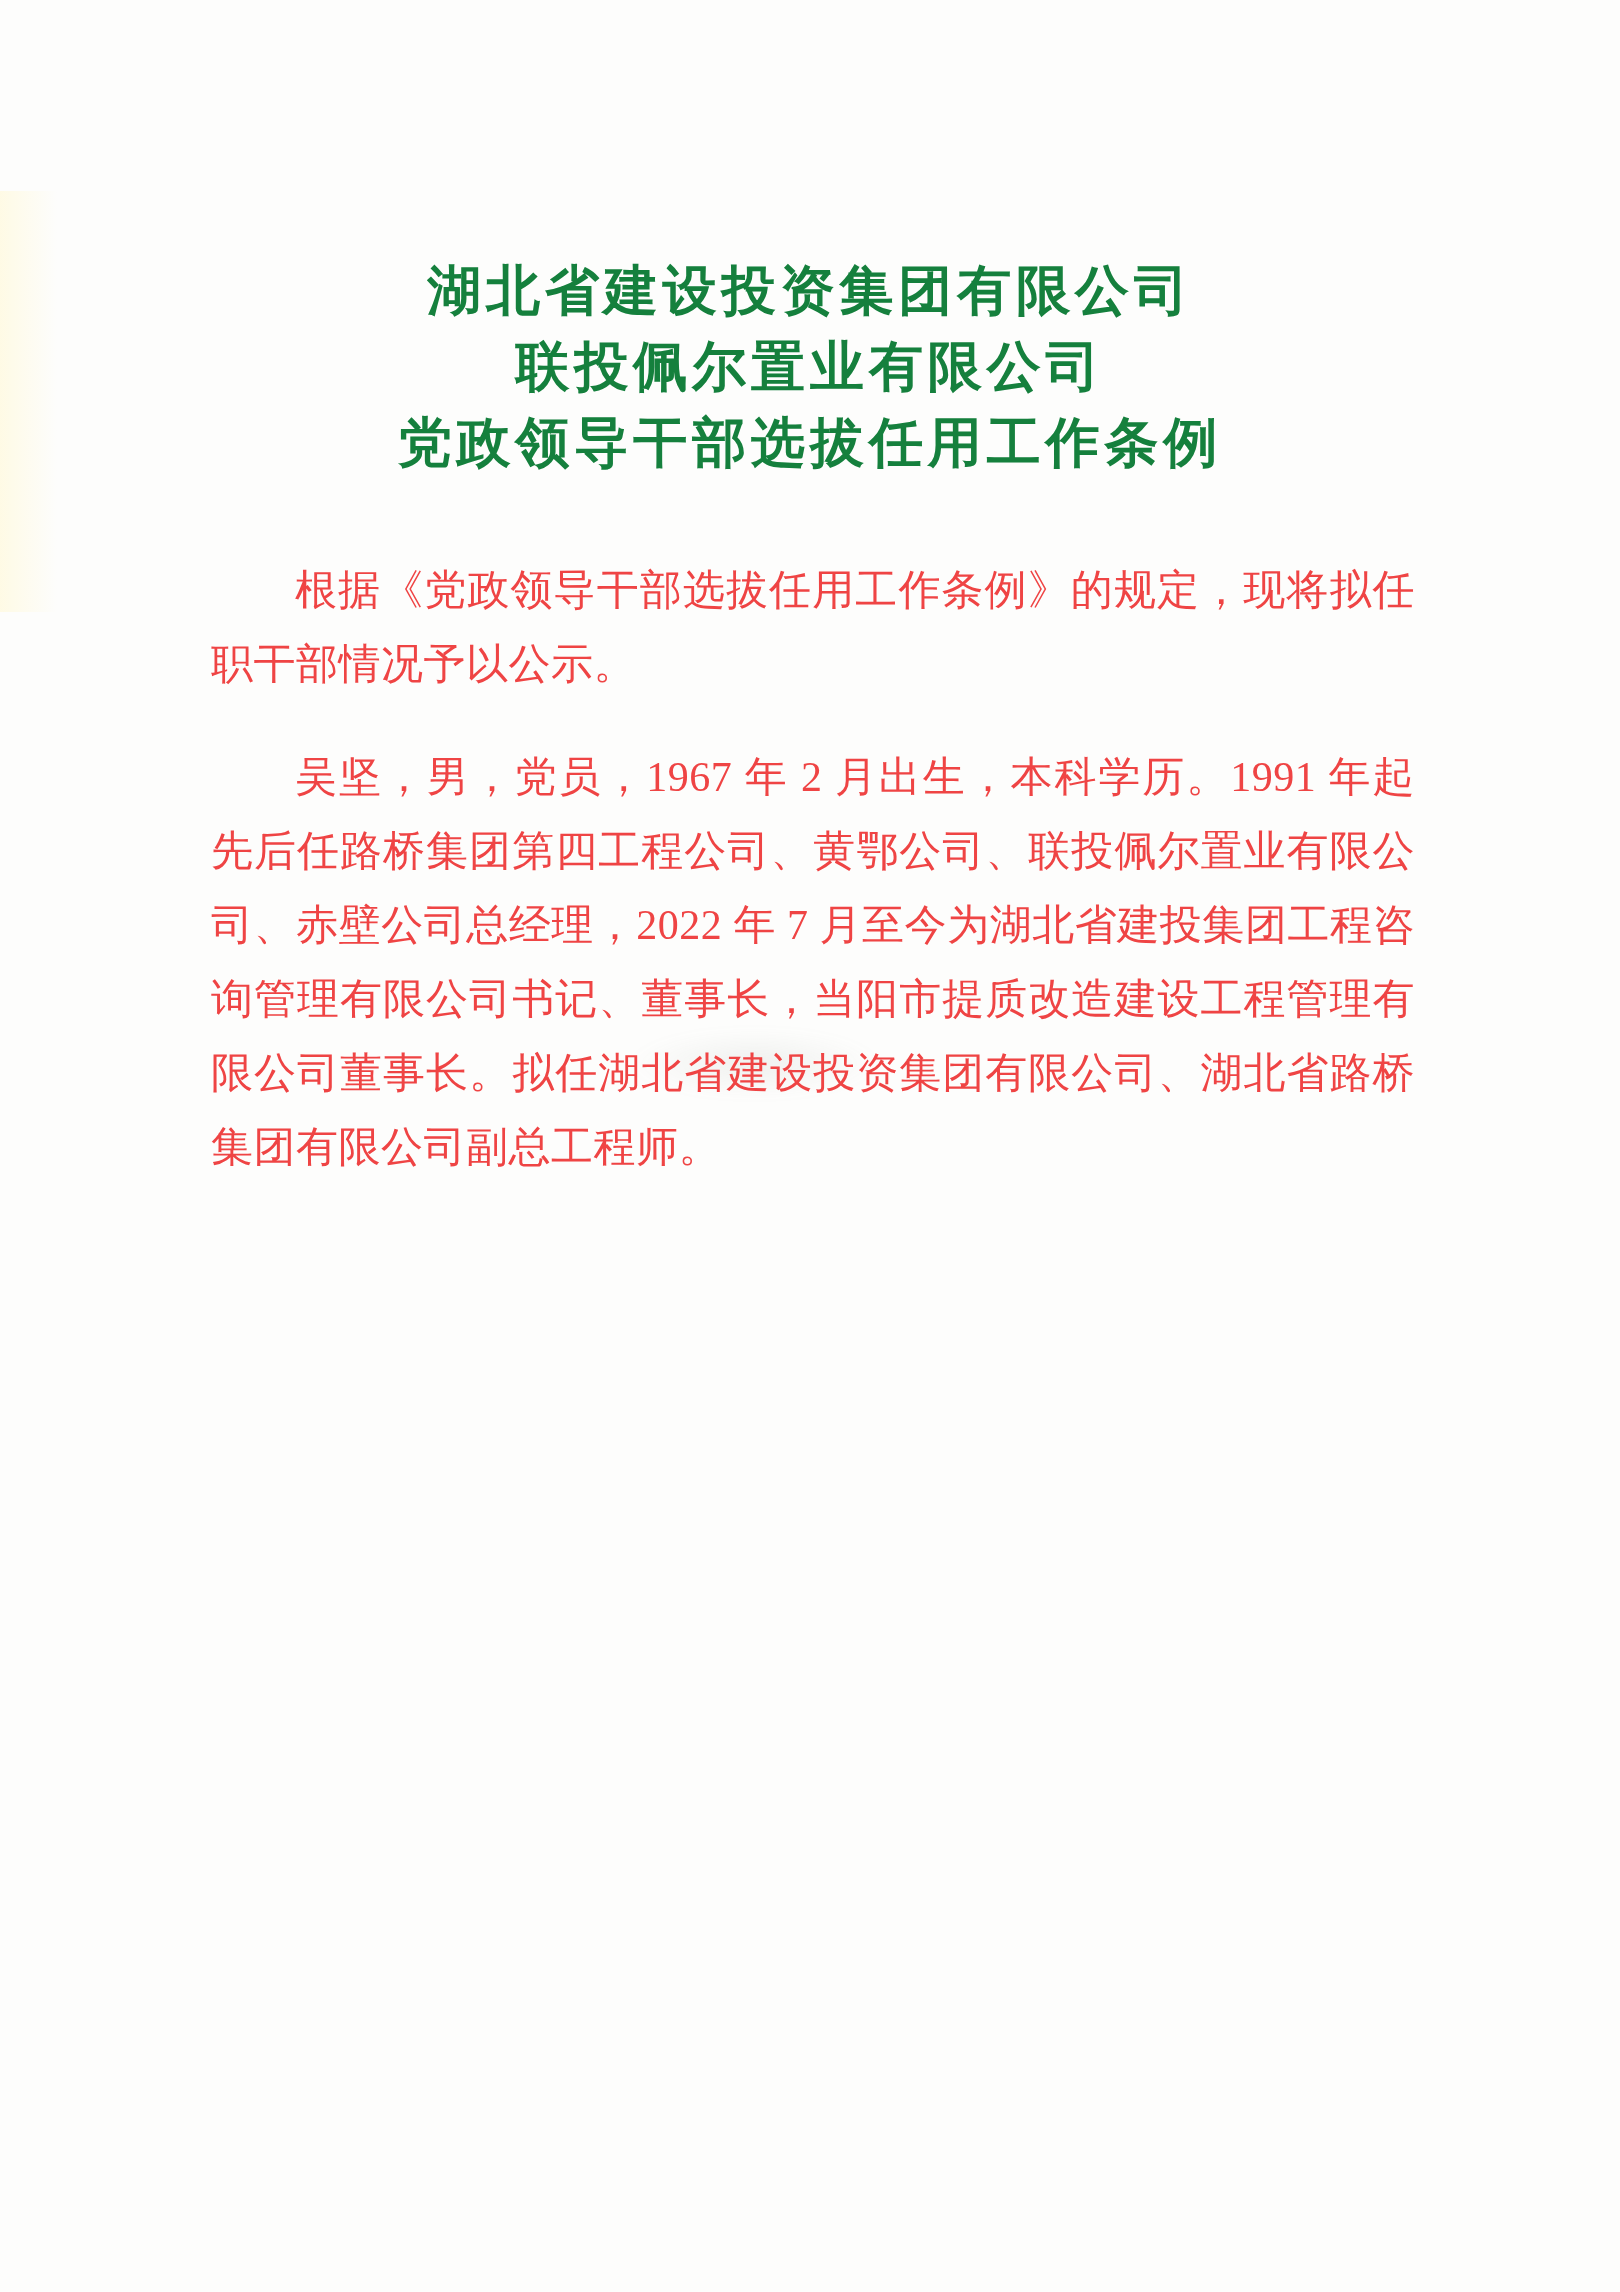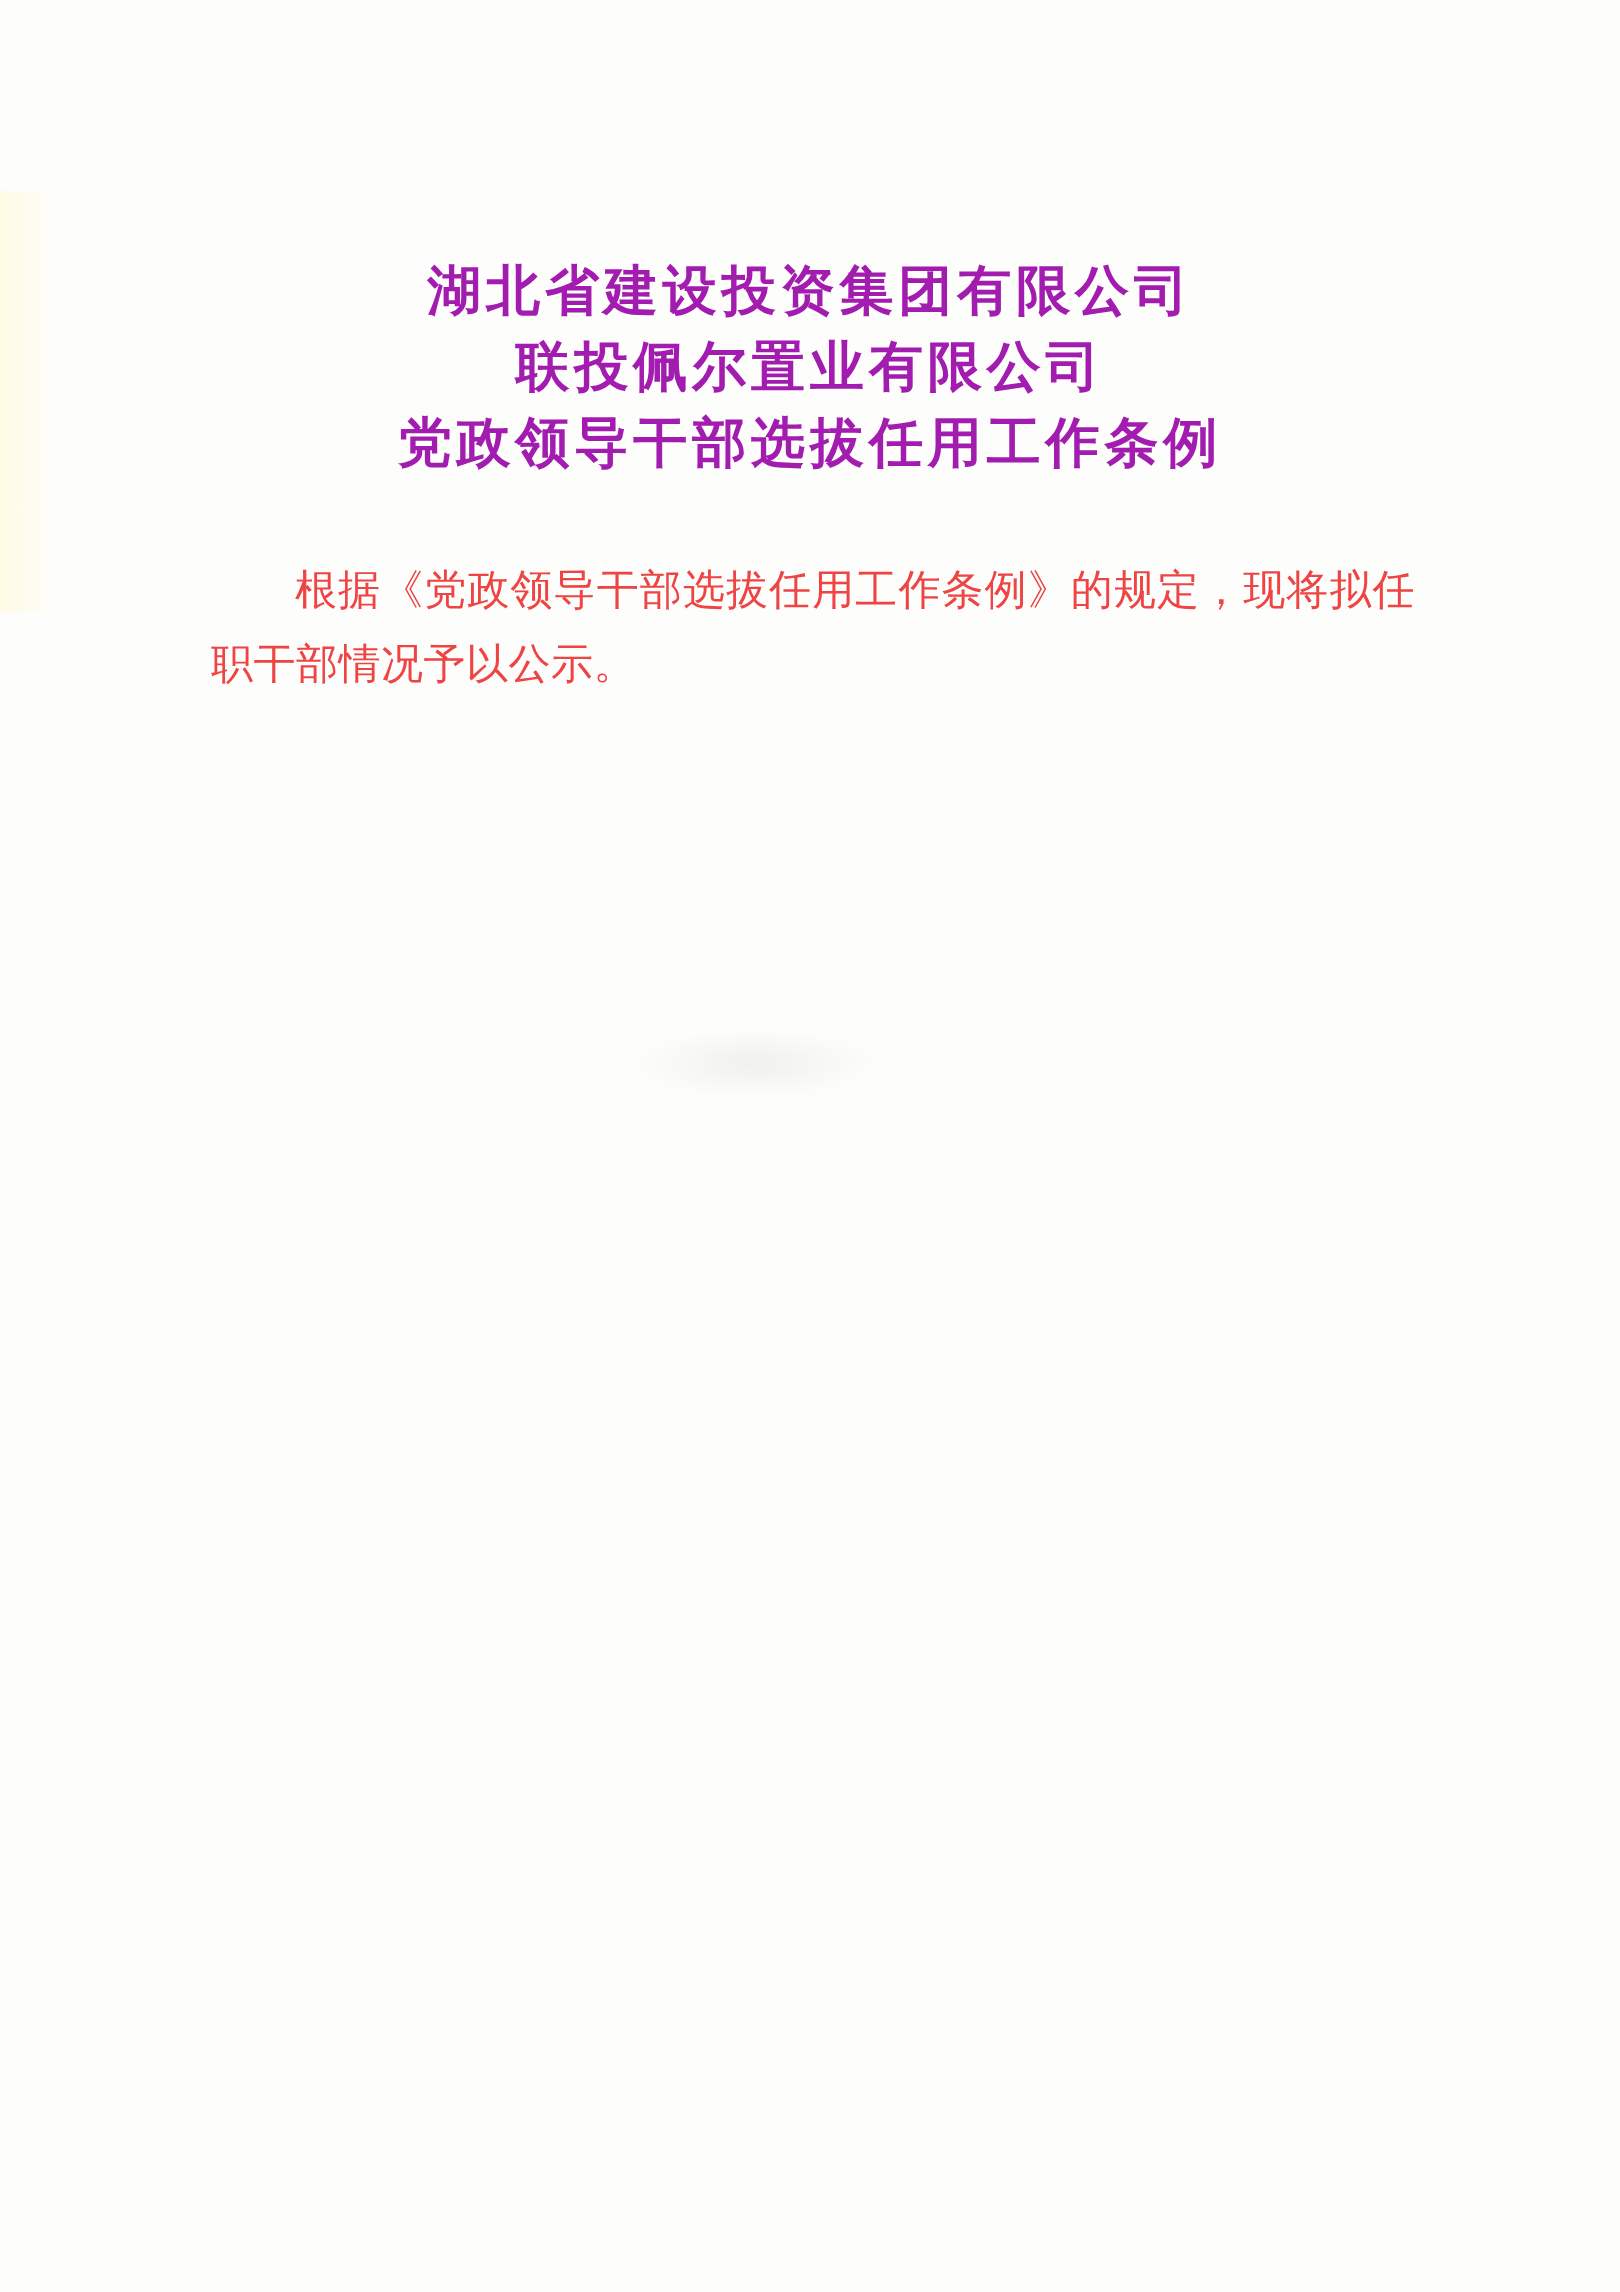--- a/index.html
+++ b/index.html
@@ -43,21 +43,21 @@
   .doc-title {
     position: absolute;
     top: 253px;
     left: 0;
     width: 1620px;
     text-align: center;
     font-weight: 700;
     font-size: 54px;
     line-height: 76px;
     letter-spacing: 4.9px;
-    color: #a21caf;
+    color: #15803d;
   }
   .doc-body {
     position: absolute;
     top: 553px;
     left: 211px;
     width: 1204px;
     font-size: 42px;
     line-height: 74px;
     letter-spacing: 0.5px;
     text-align: justify;
@@ -81,16 +81,17 @@
   <div class="ghost-mark"></div>
 
   <header class="doc-title">
     <div class="title-line">湖北省建设投资集团有限公司</div>
     <div class="title-line">联投佩尔置业有限公司</div>
     <div class="title-line">党政领导干部选拔任用工作条例</div>
   </header>
 
   <main class="doc-body">
     <p class="para">根据《党政领导干部选拔任用工作条例》的规定，现将拟任职干部情况予以公示。</p>
+    <p class="para gap-medium">吴坚，男，党员，1967 年 2 月出生，本科学历。1991 年起先后任路桥集团第四工程公司、黄鄂公司、联投佩尔置业有限公司、赤壁公司总经理，2022 年 7 月至今为湖北省建投集团工程咨询管理有限公司书记、董事长，当阳市提质改造建设工程管理有限公司董事长。拟任湖北省建设投资集团有限公司、湖北省路桥集团有限公司副总工程师。</p>
   </main>
 
 </div>
 
 
 </body></html>

